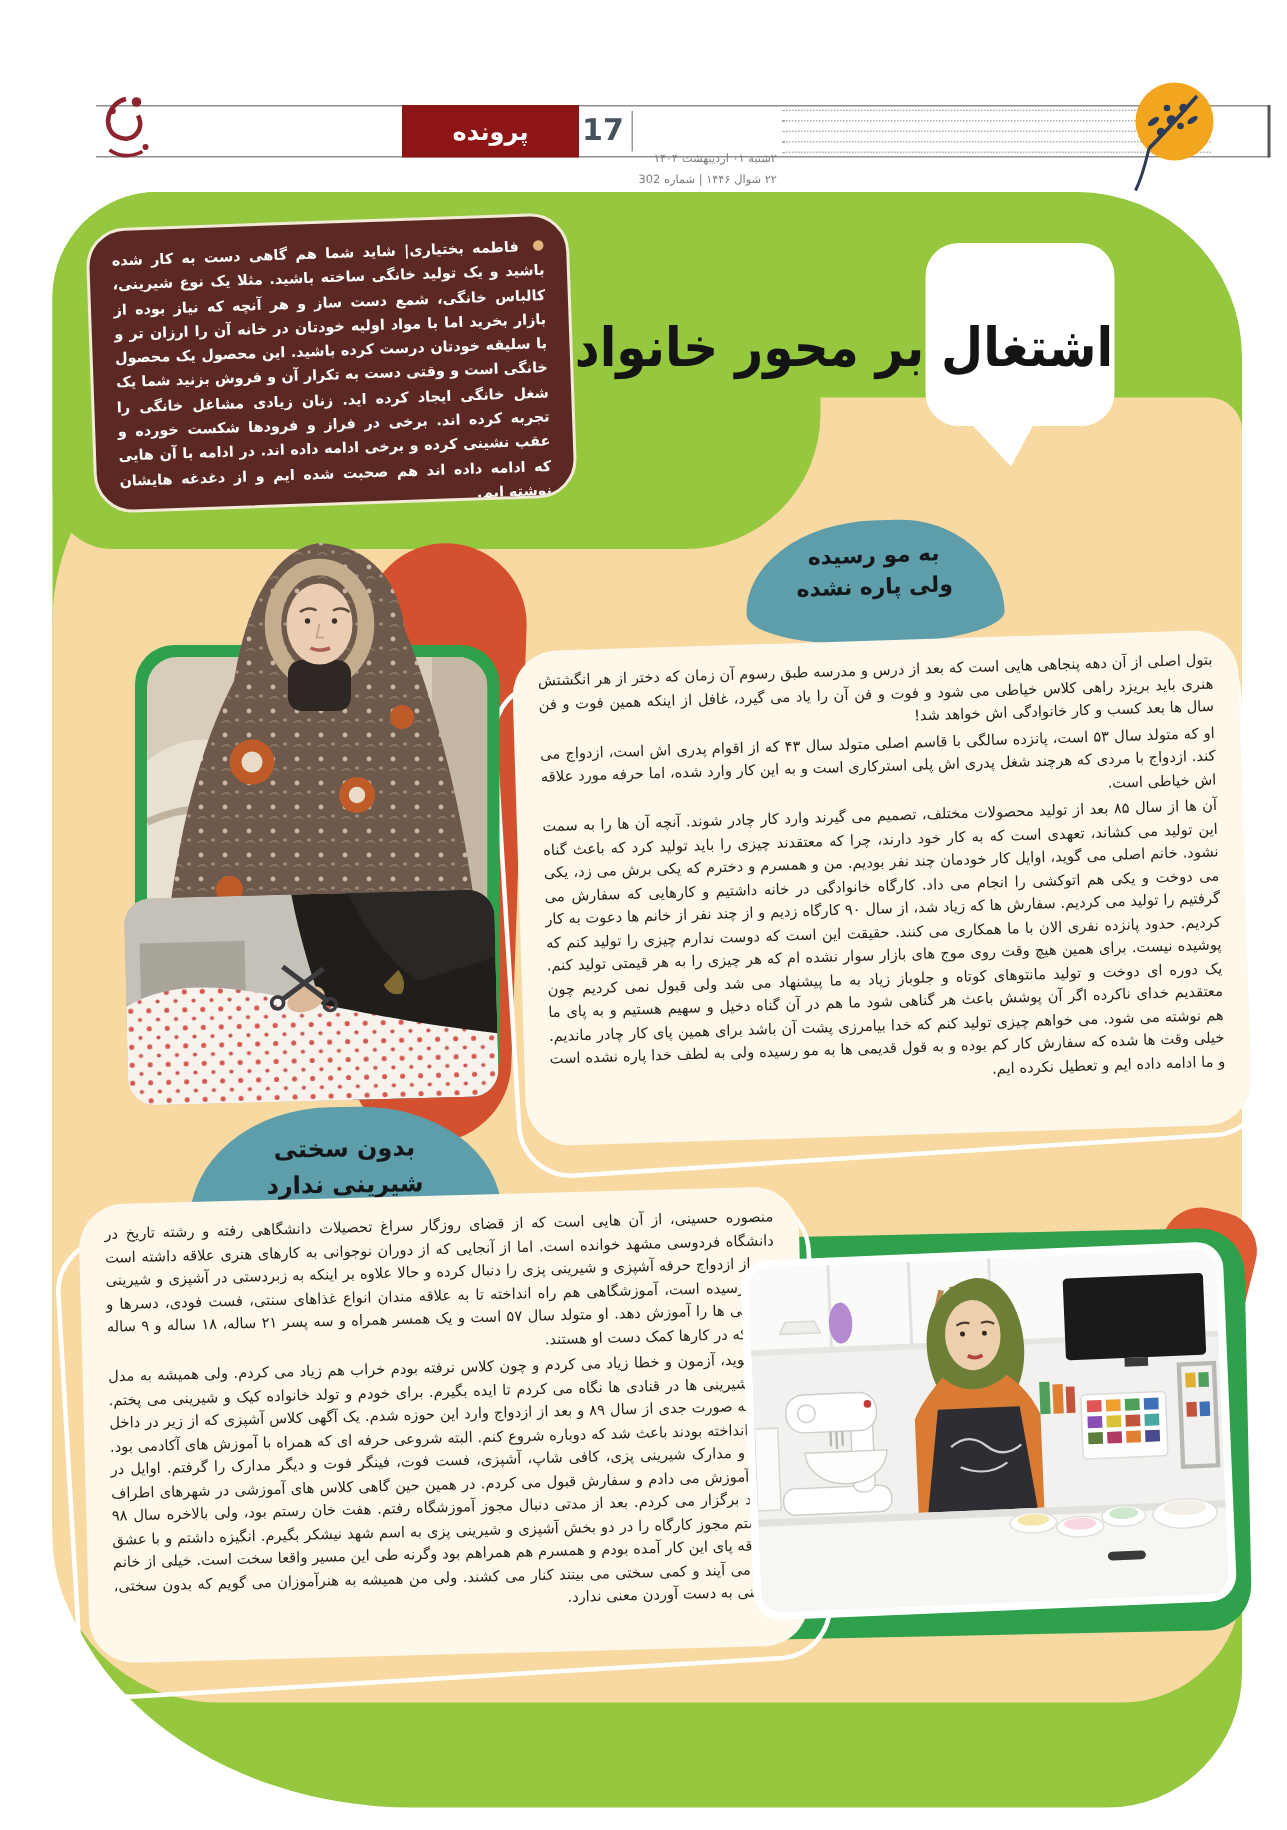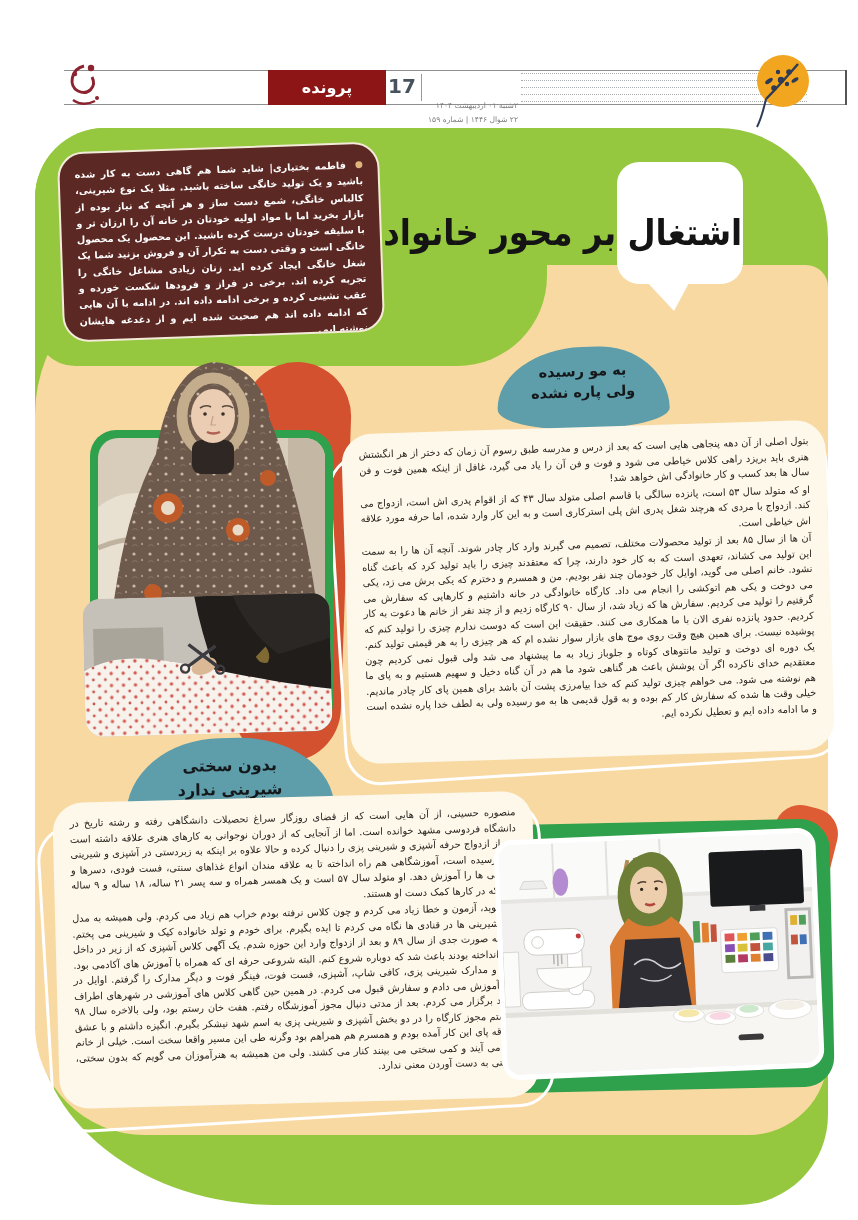--- a/index.html
+++ b/index.html
@@ -105,21 +105,21 @@
       <circle cx="35" cy="38" r="2" fill="#8c2430"></circle>
     </svg>
   </div>
 
   <div class="abs section-tab">پرونده</div>
   <div class="abs page-num">17</div>
   <div class="vrule" style="left:421px;top:74px;height:27px;"></div>
 
   <div class="abs date-block">
     <div>۲شنبه ۰۱ اردیبهشت ۱۴۰۴</div>
-    <div>۲۲ شوال ۱۴۴۶ | شماره ۱۵۹</div>
+    <div>۲۲ شوال ۱۴۴۶ | شماره 302</div>
   </div>
 
   <div class="dotrow" style="top:73px;"></div>
   <div class="dotrow" style="top:80px;"></div>
   <div class="dotrow" style="top:87px;"></div>
   <div class="dotrow" style="top:94px;"></div>
   <div class="dotrow" style="top:101px;"></div>
 
   <div class="abs brand-logo">
     <svg width="60" height="76" viewBox="0 0 60 76">

